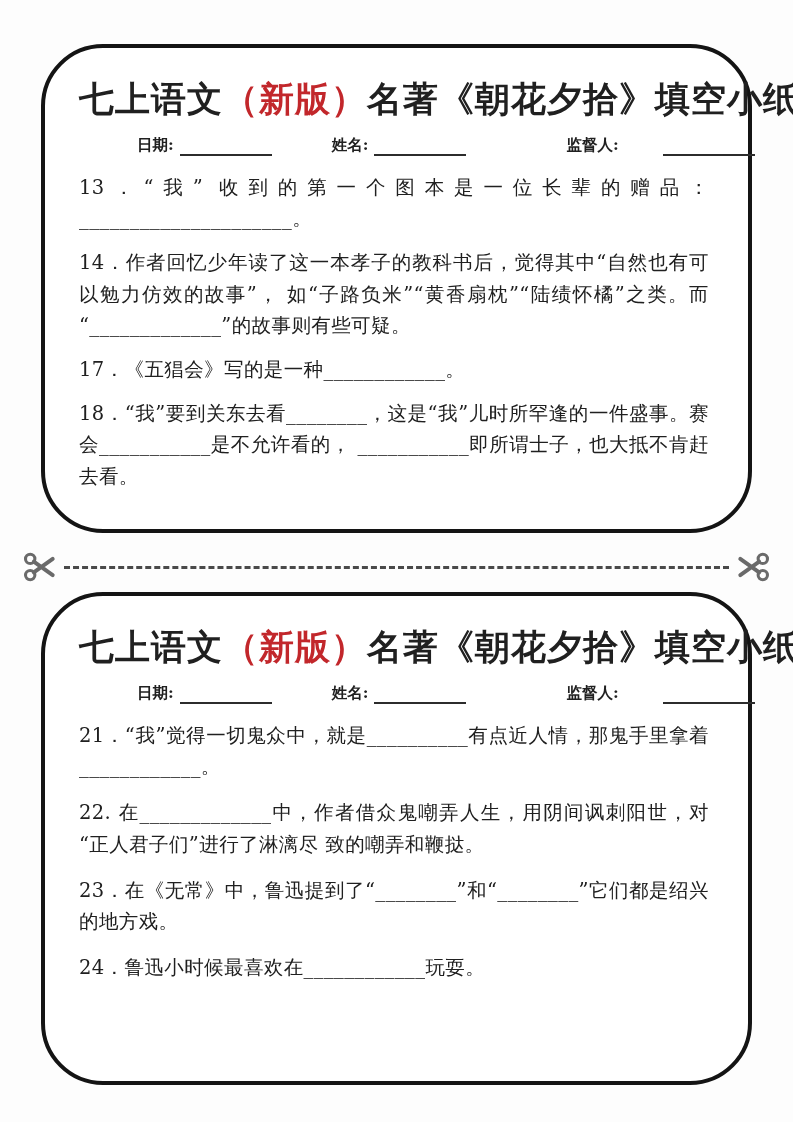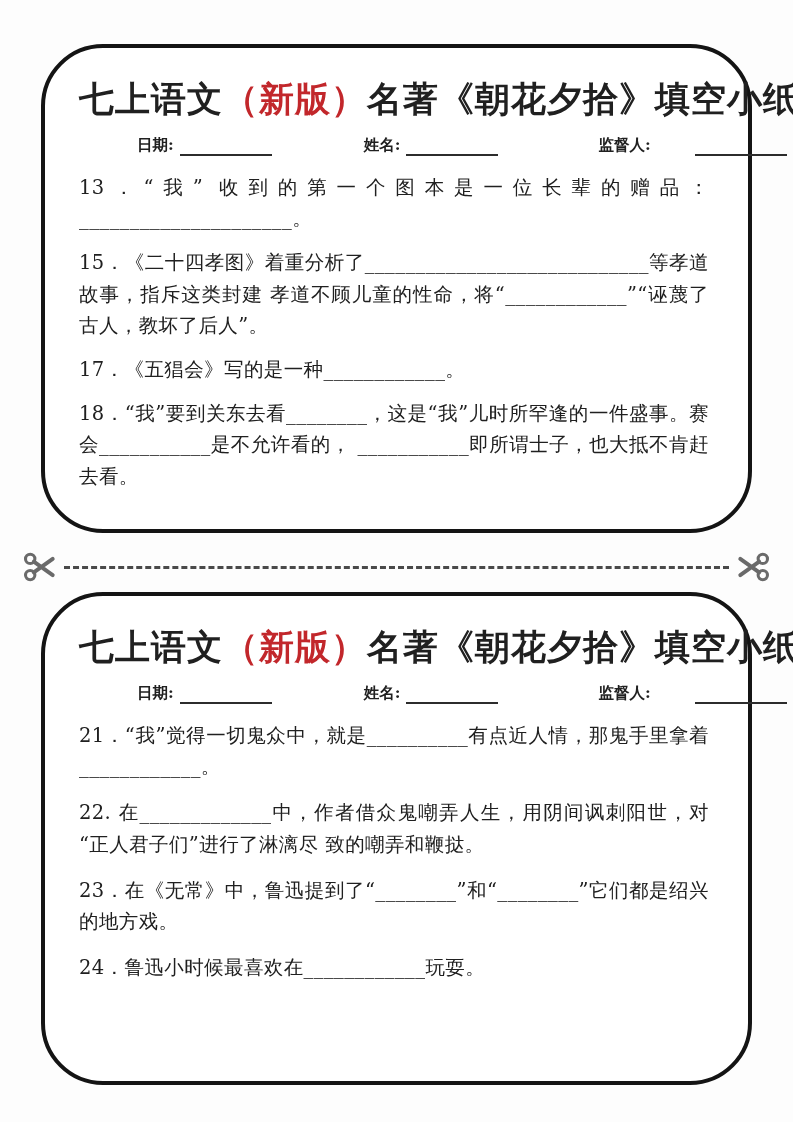--- a/index.html
+++ b/index.html
@@ -40,21 +40,21 @@
   .card-title .red{color:var(--red);}
   .fields{
     display:flex;
     align-items:flex-start;
     font-size:15.5px;
     font-weight:bold;
     margin:0 0 16px 0;
   }
   .field{display:flex;align-items:flex-end;white-space:nowrap;}
   .field-date{margin-left:58px;}
-  .field-name{margin-left:92px;}
+  .field-name{margin-left:60px;}
   .field-supervisor{margin-left:100px;gap:38px;}
   .blank-line{
     display:inline-block;
     width:92px;height:15px;
     border-bottom:2px solid #2c2c2c;
     margin-left:6px;
   }
   .q{
     font-size:19.5px;
     line-height:1.6;
@@ -90,21 +90,21 @@
         <span>姓名:</span>
         <span class="blank-line"></span>
       </span>
       <span class="field field-supervisor">
         <span>监督人:</span>
         <span class="blank-line"></span>
       </span>
     </div>
 
     <p class="q">13．“我” 收到的第一个图本是一位长辈的赠品：_____________________。</p>
-    <p class="q">15．《二十四孝图》着重分析了____________________________等孝道故事，指斥这类封建 孝道不顾儿童的性命，将“____________”“诬蔑了古人，教坏了后人”。</p>
+    <p class="q">14．作者回忆少年读了这一本孝子的教科书后，觉得其中“自然也有可以勉力仿效的故事”， 如“子路负米”“黄香扇枕”“陆绩怀橘”之类。而“_____________”的故事则有些可疑。</p>
     <p class="q">17．《五猖会》写的是一种____________。</p>
     <p class="q">18．“我”要到关东去看________，这是“我”儿时所罕逢的一件盛事。赛会___________是不允许看的， ___________即所谓士子，也大抵不肯赶去看。</p>
   </div>
 
   <div class="cut-line">
     <span class="scissors">
       <svg viewBox="0 0 40 40" aria-hidden="true">
         <circle cx="8" cy="11" r="5.2" fill="none" stroke="#6a6a6a" stroke-width="3.4"></circle>
         <circle cx="8" cy="29" r="5.2" fill="none" stroke="#6a6a6a" stroke-width="3.4"></circle>
         <path d="M12 14 L33 29 M12 26 L33 11" stroke="#6a6a6a" stroke-width="4.4" fill="none" stroke-linecap="round"></path>

